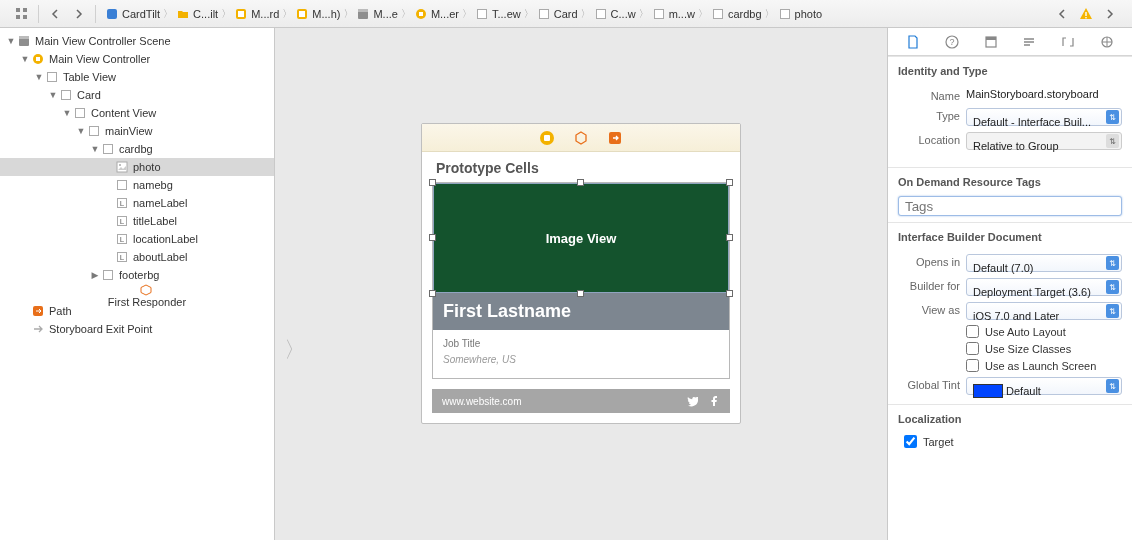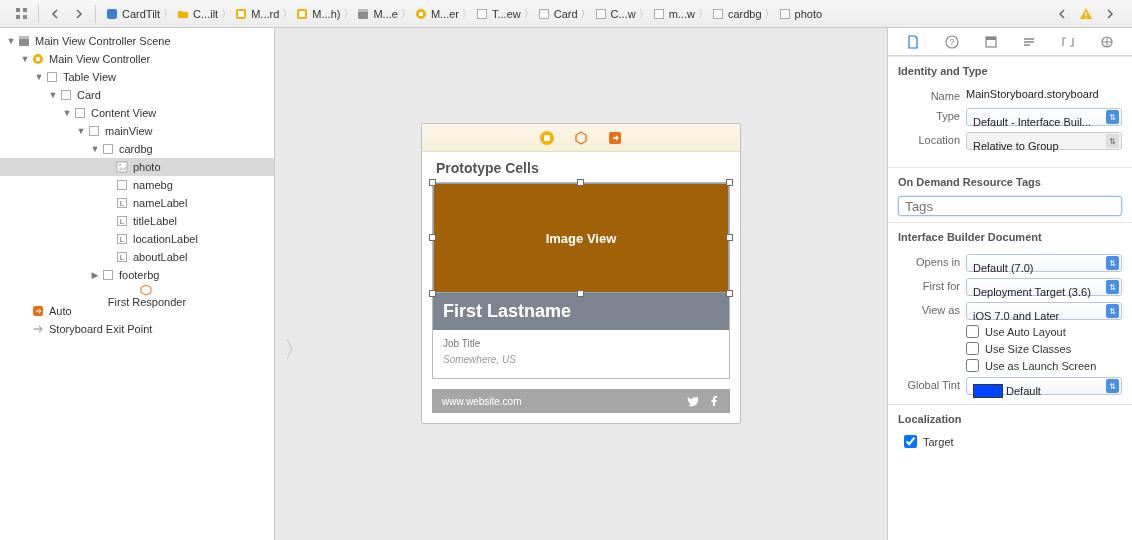--- a/index.html
+++ b/index.html
@@ -16,21 +16,21 @@
 .row { display: flex; align-items: center; height: 18px; cursor: pointer; white-space: nowrap; }
 .row.sel { background: #d8d8d8; }
 .disc { width: 10px; color: #7a7a7a; font-size: 9px; text-align: center; }
 .ricon { width: 16px; height: 16px; display: inline-flex; align-items: center; justify-content: center; margin-right: 3px; }
 .canvas { flex: 1; background: #e9e9e9; position: relative; overflow: hidden; }
 .canvas .device { position: absolute; left: 50%; top: 95px; transform: translateX(-50%); width: 320px; background: #fff; border: 1px solid #bfbfbf; border-radius: 2px; }
 .tabbar { height: 28px; background: linear-gradient(#fbf6e9,#f6efd8); border-bottom: 1px solid #e4dcc0; display: flex; align-items: center; justify-content: center; gap: 18px; }
 .tabbar .ti { width: 16px; height: 16px; }
 .section-h { font-weight: 600; color: #555; padding: 8px 14px 6px; font-size: 14px; }
 .cell { border: 1px solid #b8b8b8; margin: 0 10px 10px; background: #fff; position: relative; }
-.imgview { height: 110px; background: #a16207; display: flex; align-items: center; justify-content: center; color: #fff; font-weight: 600; font-size: 13px; border: 1px solid #8fa4bf; position: relative; }
+.imgview { height: 110px; background: #14532d; display: flex; align-items: center; justify-content: center; color: #fff; font-weight: 600; font-size: 13px; border: 1px solid #8fa4bf; position: relative; }
 .namebg { background: #7d8690; color: #fff; padding: 8px 10px; font-size: 18px; font-weight: 600; }
 .meta { padding: 6px 10px 10px; color: #777; font-size: 10px; line-height: 1.6; }
 .meta .loc { font-style: italic; color: #999; }
 .footer { background: #a6a6a6; color: #fff; padding: 6px 10px; font-size: 10px; display: flex; align-items: center; margin: 4px 10px 10px; }
 .footer .social { margin-left: auto; display: flex; gap: 10px; color: #fff; }
 .sel-handles { position: absolute; inset: -1px; pointer-events: none; }
 .handle { position: absolute; width: 7px; height: 7px; background: #fff; border: 1px solid #6b6b6b; }
 .segue { position: absolute; left: 9px; top: 60%; color: #bbb; font-size: 22px; }
 .inspector { width: 245px; border-left: 1px solid #c9c9c9; background: #fff; display: flex; flex-direction: column; overflow-y: auto; font-size: 11px; }
 .insp-tabs { height: 28px; border-bottom: 1px solid #d5d5d5; display: flex; align-items: center; justify-content: space-around; padding: 0 6px; }
@@ -354,21 +354,21 @@
         <span>First Responder</span>
       </div>
       <div class="row" style="padding-left: 20px;">
         <span class="disc"></span>
         <span class="ricon">
           <svg width="12" height="12">
             <rect x="1" y="1" width="10" height="10" fill="#e86f1a" rx="2"></rect>
             <path d="M4 6h5M7 4l2 2-2 2" stroke="#fff" fill="none"></path>
           </svg>
         </span>
-        <span>Auto</span>
+        <span>Path</span>
       </div>
       <div class="row" style="padding-left: 20px;">
         <span class="disc"></span>
         <span class="ricon">
           <svg width="12" height="12">
             <path d="M2 6h7M7 3l3 3-3 3" stroke="#aaa" fill="none" stroke-width="1.3"></path>
           </svg>
         </span>
         <span>Storyboard Exit Point</span>
       </div>
@@ -511,21 +511,21 @@
       <div class="kv">
           <div class="k">Opens in</div>
           <div class="v">
             <div class="select">
               <span>Default (7.0)</span>
               <span class="arw">⇅</span>
             </div>
           </div>
         </div>
       <div class="kv">
-          <div class="k">First for</div>
+          <div class="k">Builder for</div>
           <div class="v">
             <div class="select">
               <span>Deployment Target (3.6)</span>
               <span class="arw">⇅</span>
             </div>
           </div>
         </div>
       <div class="kv">
           <div class="k">View as</div>
           <div class="v">

